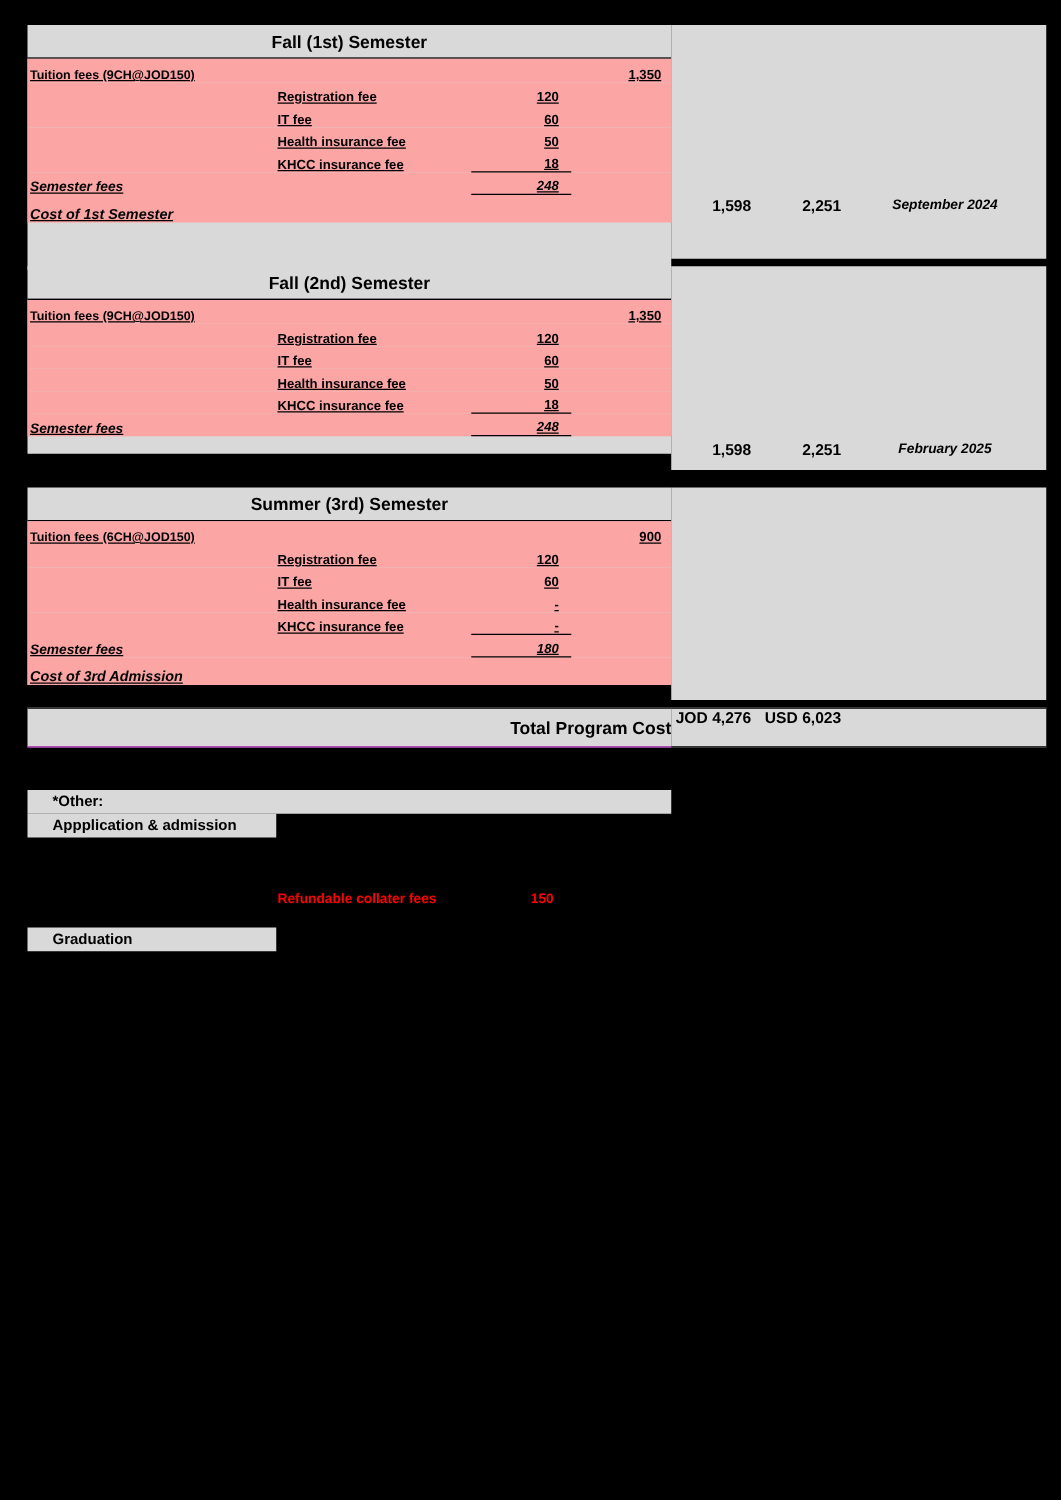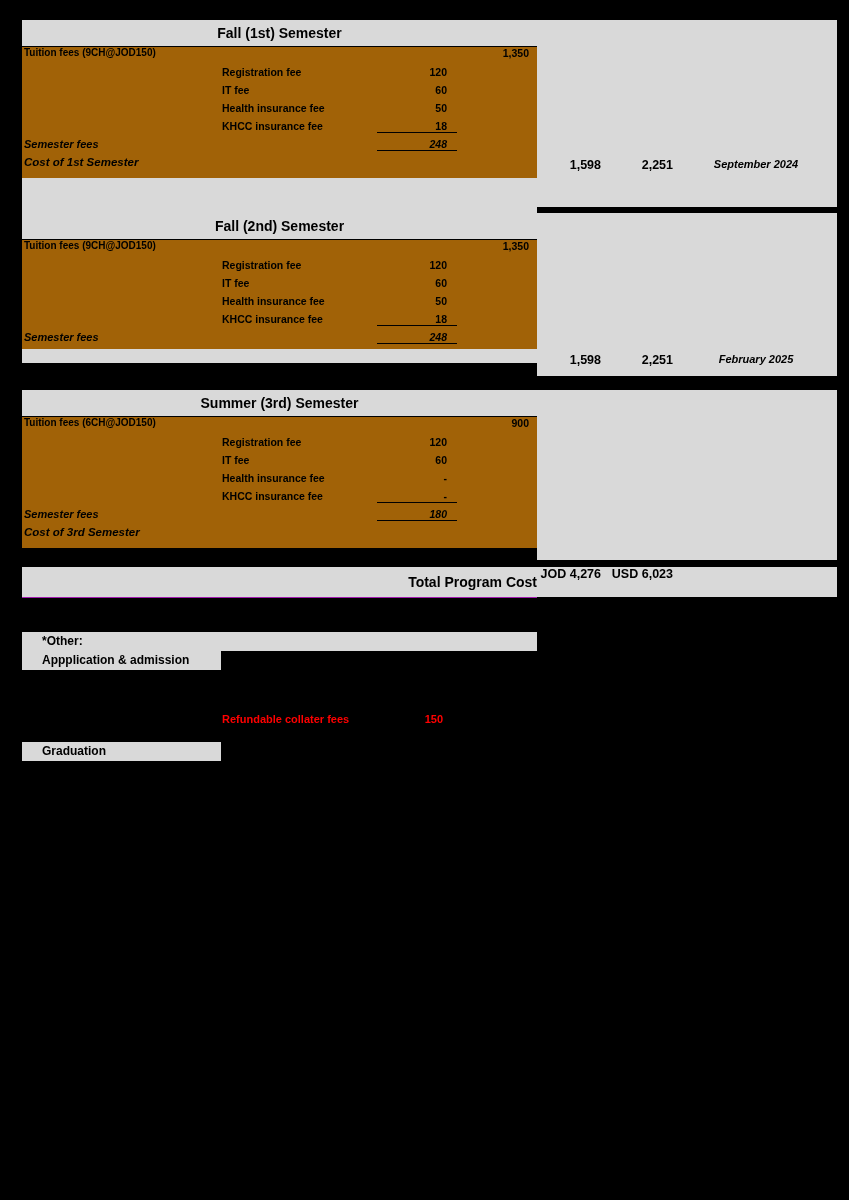--- a/index.html
+++ b/index.html
@@ -51,22 +51,23 @@
     font-size: 14px;
     text-align: center;
     height: 26px;
     line-height: 26px;
     width: 515px;
   }
   .detailrow {
     display: flex;
     height: 18px;
     font-size: 10.5px;
-    background: #a16207;
-    align-items: flex-start;
+    background: #fca5a5;
+    align-items: flex-end;
+    text-decoration: underline;
   }
   .d-spacer { width: 200px; }
   .d-name { width: 155px; }
   .d-val { width: 80px; text-align: right; padding-right: 10px; box-sizing: border-box; }
 
   .toprule { border-top: 1px solid #000; }
   .othersection { position: absolute; left: 22px; }
   .otherhdr {
     background: #d9d9d9;
     font-weight: bold;
@@ -221,21 +222,21 @@
         <div class="d-spacer"></div>
         <div class="d-name bold">KHCC insurance fee</div>
         <div class="d-val bold" style="border-bottom:1px solid #000;">-</div>
       </div>
       <div class="detailrow">
         <div class="d-spacer bold ital" style="font-size:11px; padding-left:2px; box-sizing:border-box;">Semester fees</div>
         <div class="d-name"></div>
         <div class="d-val bold ital" style="border-bottom:1px solid #000;">180</div>
       </div>
       <div class="detailrow" style="height:22px;">
-        <div class="d-spacer bold ital" style="font-size:11.5px; padding-left:2px; box-sizing:border-box;">Cost of 3rd Semester</div>
+        <div class="d-spacer bold ital" style="font-size:11.5px; padding-left:2px; box-sizing:border-box;">Cost of 3rd Admission</div>
       </div>
     </div>
   </div>
   <div class="block" style="left:537px; top:390px; width:300px; height:170px; background:#d9d9d9;"></div>
 
   <div class="block" style="left:22px; top:566px;">
     <div class="titlebar" style="border-top:1px solid #000; border-bottom:1px solid #a21caf; height:30px; line-height:30px;text-align:right;">Total Program Cost</div>
   </div>
   <div class="block" style="left:537px; top:566px; width:300px; height:32px; background:#d9d9d9; border-top:1px solid #000; border-bottom:1px solid #000; box-sizing:border-box;">
     <div class="row" style="height:30px;">

